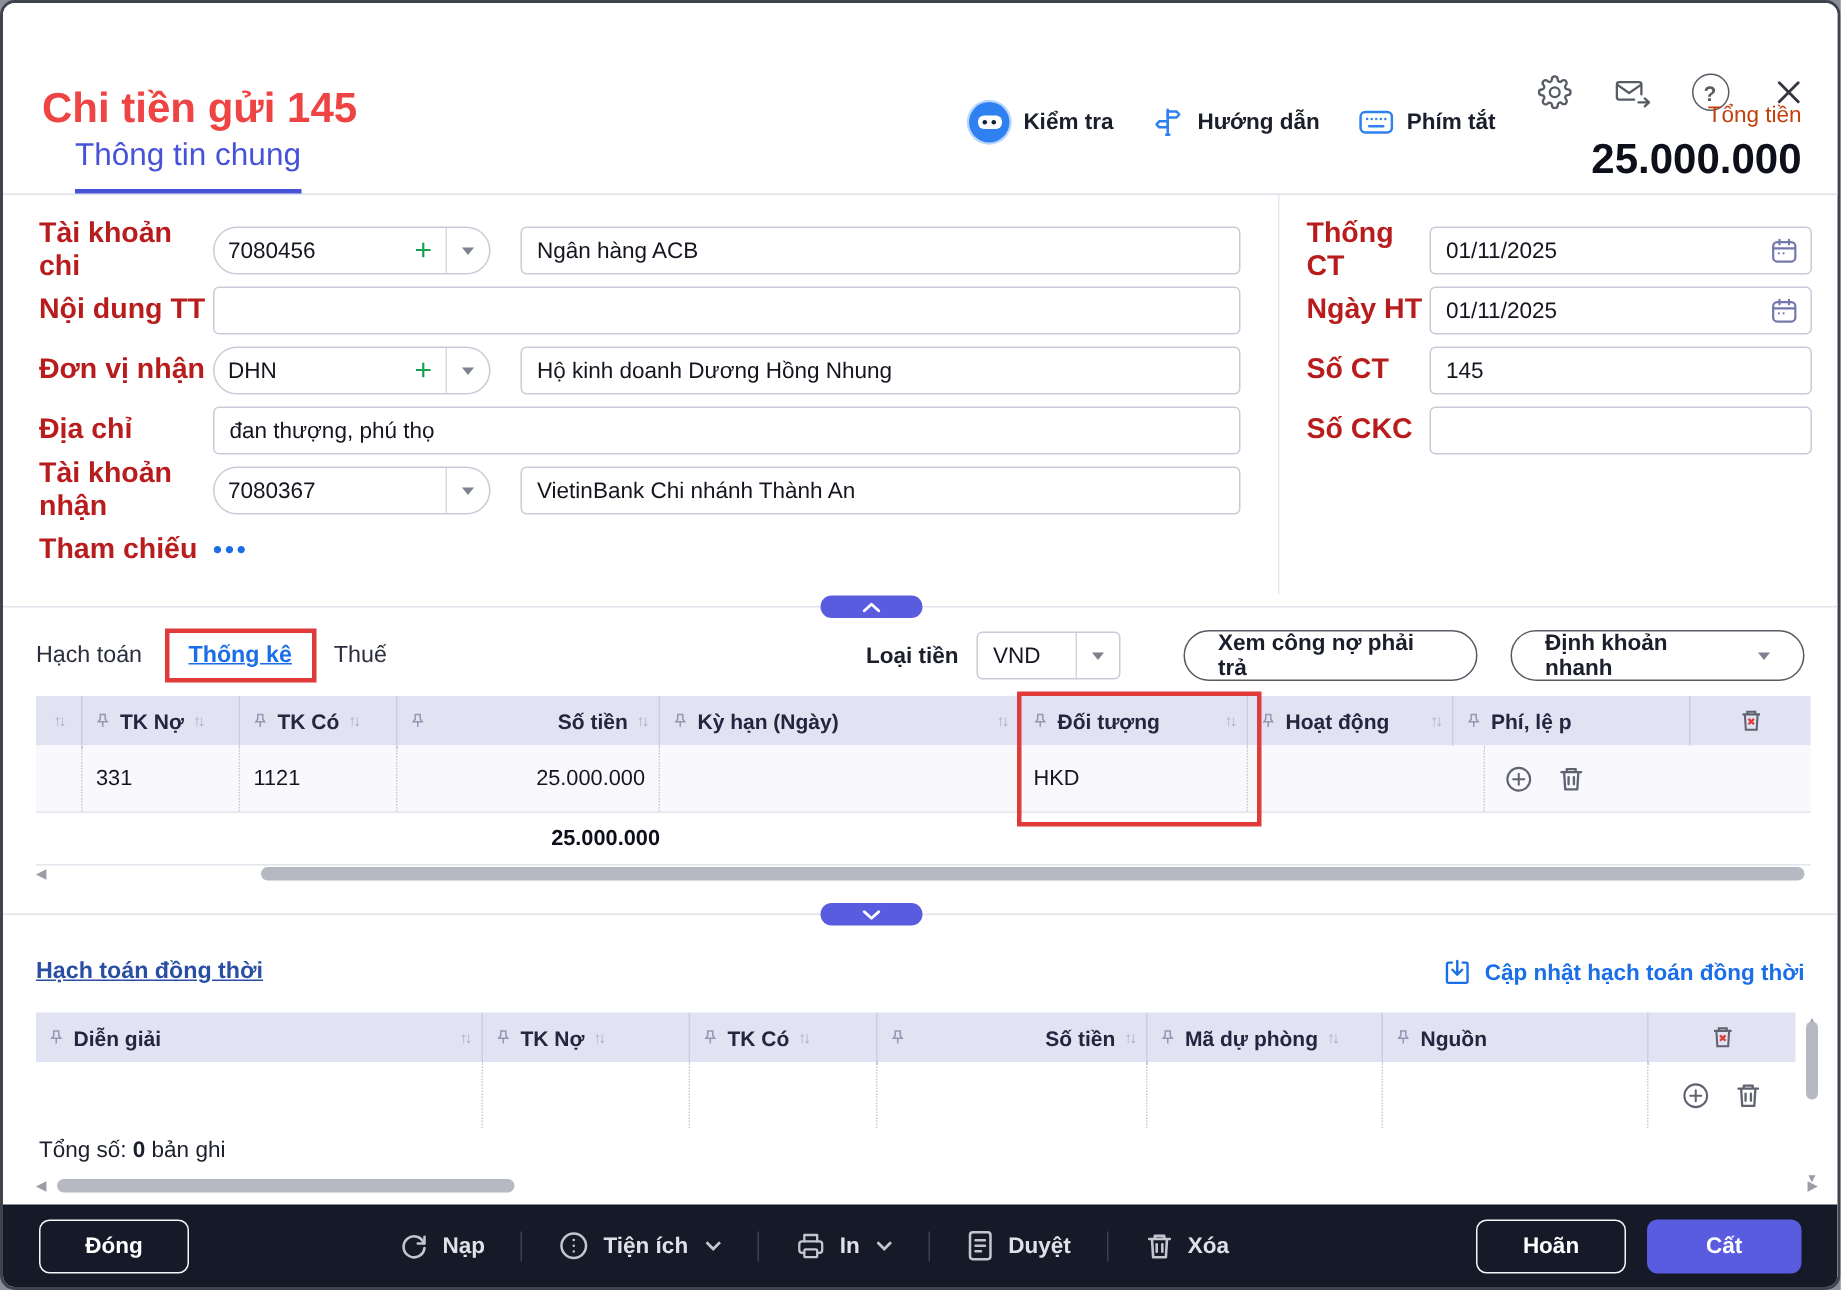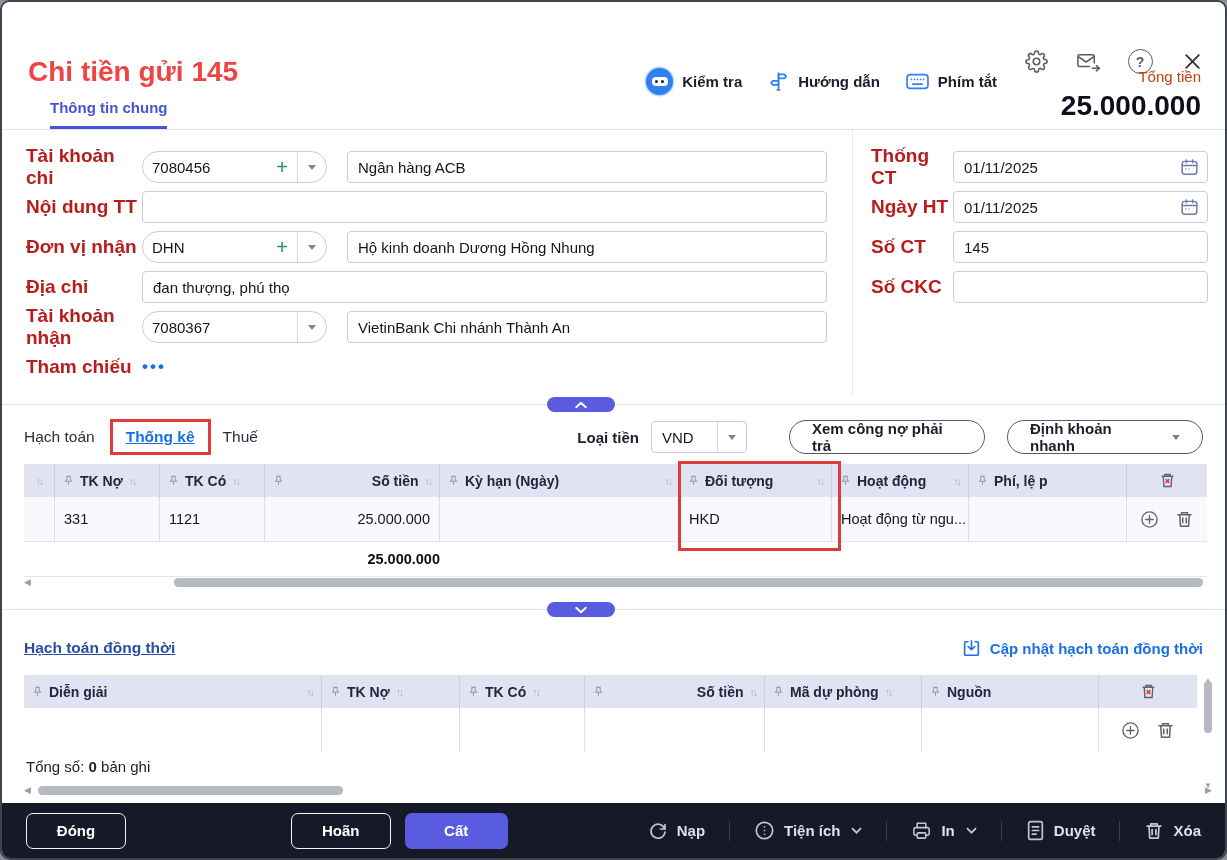--- a/index.html
+++ b/index.html
@@ -15,21 +15,21 @@
   .hact{display:flex;align-items:center;gap:9px;cursor:pointer;margin-top:40px;}
   .hact span{font-size:15px;font-weight:700;color:#1b1e2b;}
   .icobtn{width:26px;height:26px;display:flex;align-items:center;justify-content:center;cursor:pointer;color:#565b64;}
   .bot{width:27px;height:27px;border-radius:50%;background:#2f80f0;display:flex;align-items:center;justify-content:center;box-shadow:0 0 0 1.5px #bcd7fb;}
   .bot-eyes{width:16px;height:9px;background:#fff;border-radius:4px;display:flex;gap:3px;align-items:center;justify-content:center;}
   .bot-eyes i{width:3px;height:3px;background:#13203a;border-radius:50%;}
   .help{width:23px;height:23px;border-radius:50%;border:1.7px solid #565b64;color:#565b64;
     font-size:14px;font-weight:700;display:flex;align-items:center;justify-content:center;}
   #total-label{position:absolute;right:24px;top:66px;font-size:15px;color:#c2410c;}
   #total-value{position:absolute;right:24px;top:88px;font-size:28px;font-weight:800;color:#0d0f1a;}
-  #main-tab{position:absolute;left:48px;bottom:0;padding-bottom:10px;font-size:15px;font-weight:700;color:#4753d6;
+  #main-tab{position:absolute;left:48px;bottom:0;padding-bottom:10px;font-size:21px;font-weight:400;color:#4753d6;
     border-bottom:3px solid #4753d6;cursor:pointer;}
 
   
   #form{position:absolute;top:128px;left:0;right:0;height:266px;display:flex;}
   #form-left{width:850px;box-sizing:border-box;padding:21px 0 0 24px;}
   #form-right{flex:1;border-left:1px solid #e8e8ee;box-sizing:border-box;padding:21px 0 0 18px;}
   .frow{display:flex;align-items:center;height:32px;margin-bottom:8px;}
   .flabel{width:116px;font-size:19px;font-weight:700;color:#b91c1c;flex:none;}
   .flabel.r{width:82px;}
   .tbox{height:32px;box-sizing:border-box;border:1px solid #c9cbd9;border-radius:4px;background:#fff;
@@ -397,21 +397,20 @@
       </div>
     </div>
 
     <div class="trow">
       <div class="td c0"></div>
       <div class="td c1">331</div>
       <div class="td c2">1121</div>
       <div class="td c3 right">25.000.000</div>
       <div class="td c4"></div>
       <div class="td c5">HKD</div>
-      <div class="td c6">Hoạt động từ ngu...</div>
       <div class="td c7"></div>
       <div class="td c8 actions">
         <svg class="ico rowico" viewBox="0 0 18 18">
             <circle cx="9" cy="9" r="7.2"></circle>
             <path d="M9 5.5v7M5.5 9h7"></path>
           </svg>
         <svg class="ico rowico" viewBox="0 0 16 16">
             <path d="M2.5 4h11M5.5 4V2.3h5V4M4 4l.6 9.7h6.8L12 4M6.5 6.8v4M9.5 6.8v4"></path>
           </svg>
       </div>
@@ -533,25 +532,20 @@
 
   <div class="hscroll" id="hs2">
     <span class="arr">◀</span>
     <div class="hthumb"></div>
     <span class="arr r">▶</span>
   </div>
 
   <div id="footer">
     <div class="fbtn ghost">Đóng</div>
 
-    <div id="fright">
-      <div class="fbtn ghost">Hoãn</div>
-      <div class="fbtn primary">Cất</div>
-    </div>
-
     <div id="fcenter">
       <div class="fitem">
         <svg class="ico" width="20" height="20" viewBox="0 0 20 20" stroke-width="1.7">
           <path d="M17 3.5V8h-4.5"></path>
             <path d="M16.7 8a7 7 0 1 0 .3 3"></path>
         </svg>
         <span>Nạp</span>
       </div>
       <div class="fdiv"></div>
       <div class="fitem">
@@ -585,15 +579,20 @@
         <span>Duyệt</span>
       </div>
       <div class="fdiv"></div>
       <div class="fitem">
         <svg class="ico" width="20" height="20" viewBox="0 0 16 16" stroke-width="1.4">
           <path d="M2.5 4h11M5.5 4V2.3h5V4M4 4l.6 9.7h6.8L12 4M6.5 6.8v4M9.5 6.8v4"></path>
         </svg>
         <span>Xóa</span>
       </div>
     </div>
+
+    <div id="fright">
+      <div class="fbtn ghost">Hoãn</div>
+      <div class="fbtn primary">Cất</div>
+    </div>
   </div>
 
 </div>
 
 </body></html>

